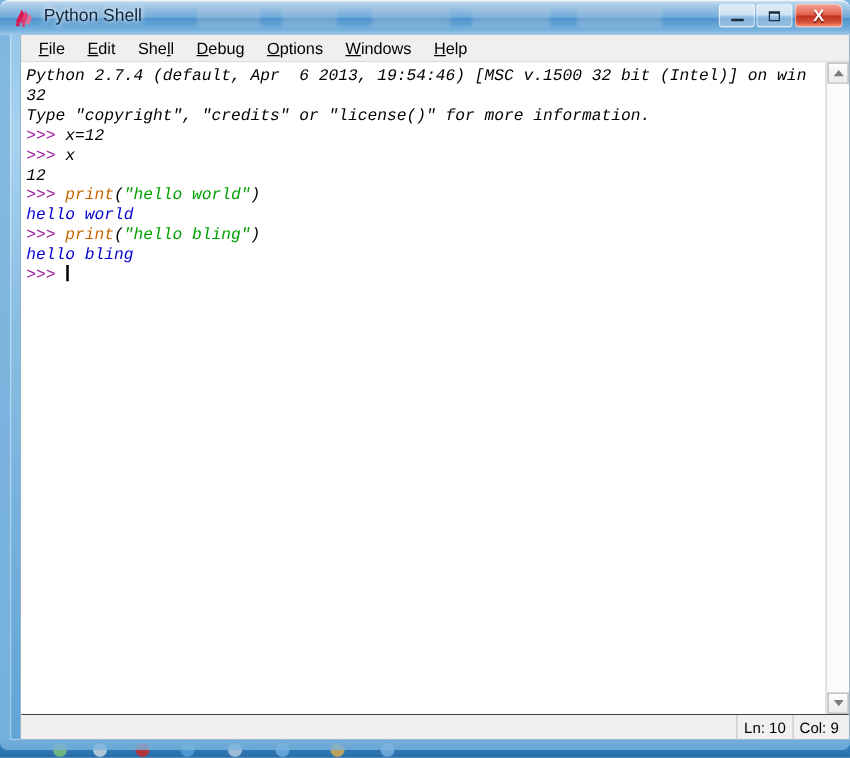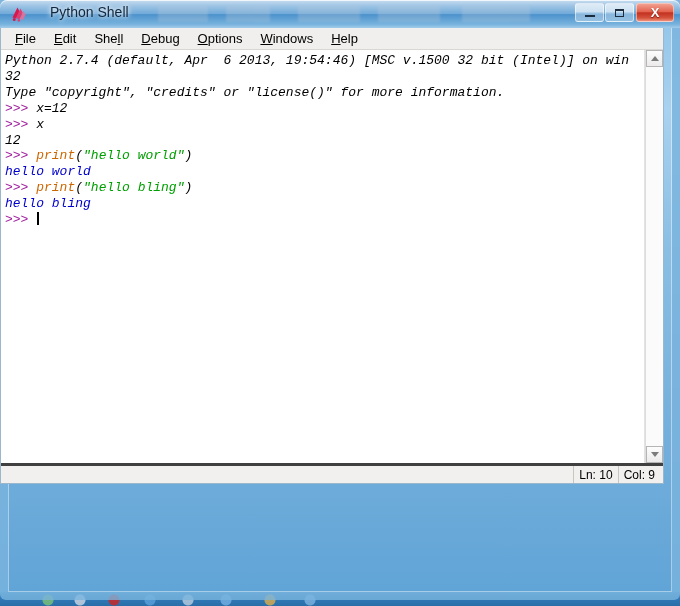--- a/index.html
+++ b/index.html
@@ -107,21 +107,21 @@
   }
 
   #app-icon {
     position: absolute;
     left: 10px; top: 5px;
     width: 18px; height: 18px;
   }
 
   #title-text {
     position: absolute;
-    left: 50px; top: 4px;
+    left: 35px; top: 4px;
     font-size: 14px;
     color: #12263c;
     text-shadow: 0 0 4px rgba(255,255,255,.95), 0 0 7px rgba(255,255,255,.8);
     white-space: nowrap;
   }
 
   
   .winbtn {
     position: absolute;
     top: 3px;
@@ -162,24 +162,24 @@
     width: 10px; height: 2px; background: #1a2c3d; margin-top: 6px;
   }
   .maxbox {
     width: 9px; height: 8px; border: 1.5px solid #1a2c3d; box-sizing: border-box;
     border-top-width: 2.5px;
   }
 
   
   #client {
     position: absolute;
-    left: 0;
+    left: 16px;
     top: 28px;
     width: 664px;
-    height: 456px;
+    height: 564px;
     background: #f1f0ee;
     box-sizing: border-box;
     border: 1px solid #9ab7cc;
     border-top: none;
     display: flex;
     flex-direction: column;
     justify-content: space-between;
   }
 
   
@@ -267,21 +267,21 @@
   #sb-track {
     flex: 1 1 auto;
     background: #fbfbfb;
   }
 
   
   #statusbar {
     height: 20px;
     flex: none;
     background: #f1f0ee;
-    border-top: 3px solid #404040;
+    border-top: 1px solid #404040;
     display: flex;
     justify-content: flex-end;
     align-items: stretch;
     box-sizing: border-box;
   }
   .status-cell {
     font-size: 12px;
     color: #000;
     display: flex;
     align-items: center;

